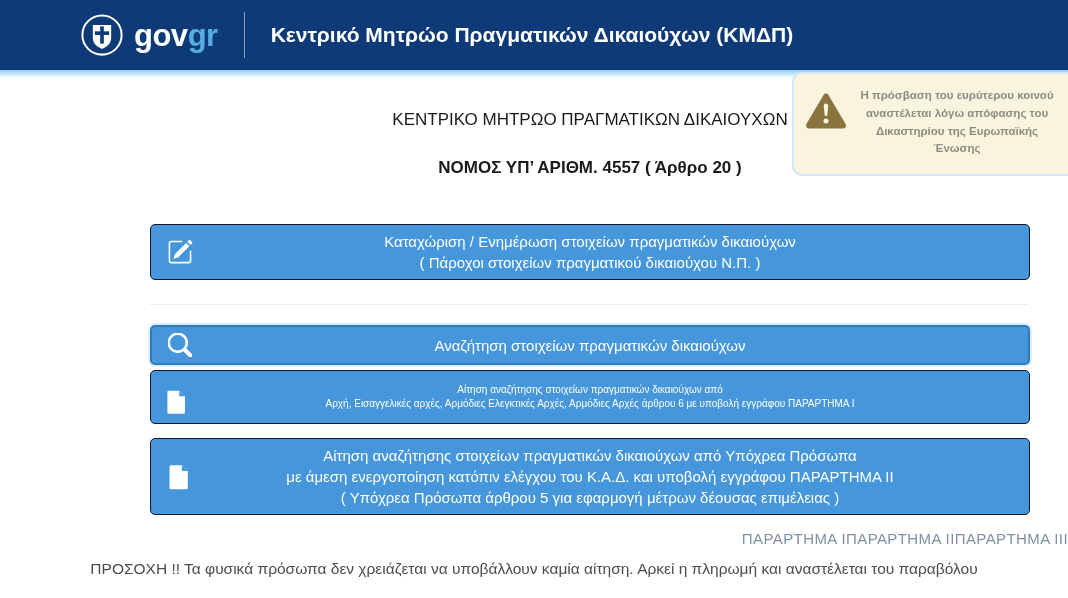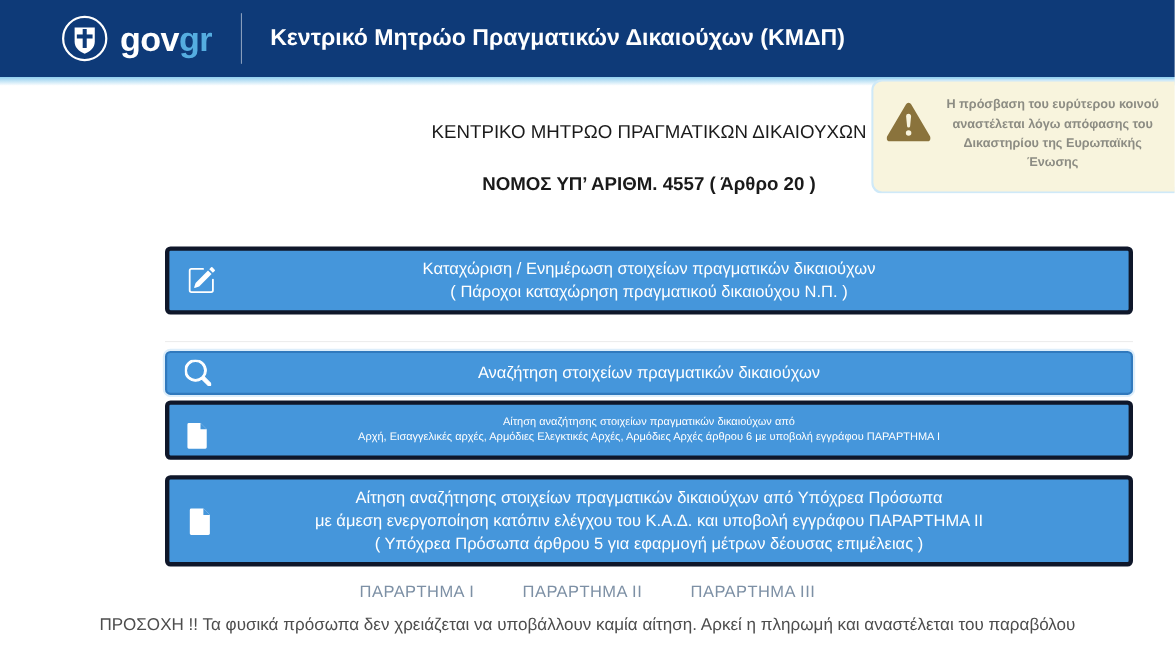--- a/index.html
+++ b/index.html
@@ -4,21 +4,21 @@
 <style>
   html,body{margin:0;padding:0;}
   body{
     width:1068px;height:598px;position:relative;overflow:hidden;
     background:#ffffff;
     font-family:"Liberation Sans", sans-serif;
   }
   
   .header{
     height:70px;background:#0e3a78;display:flex;align-items:center;
-    padding-left:55px;box-sizing:border-box;
+    padding-left:80px;box-sizing:border-box;
   }
   .logo{display:flex;align-items:center;cursor:pointer;}
   .logo svg{width:44px;height:44px;margin-right:10px;}
   .logo-text{font-size:31px;font-weight:bold;letter-spacing:-0.5px;line-height:1;}
   .logo-text .gov{color:#ffffff;}
   .logo-text .gr{color:#55ade0;}
   .header-divider{width:1px;height:46px;background:rgba(255,255,255,0.5);margin:0 26px;}
   .header-title{color:#ffffff;font-size:21px;font-weight:bold;}
   .header-strip{height:8px;background:linear-gradient(#8fcdee,#ffffff);}
 
@@ -38,37 +38,37 @@
   .main{width:880px;margin-left:150px;}
   .main-title{
     margin:32px 0 0 0;text-align:center;font-size:17px;font-weight:normal;color:#1a1a1a;
   }
   .main-subtitle{
     margin:28px 0 0 0;text-align:center;font-size:17px;font-weight:bold;color:#1a1a1a;
   }
 
   .btn{
     position:relative;box-sizing:border-box;width:100%;
-    background:#4596db;border:4px solid #0f172a;border-radius:5px;
+    background:#4596db;border:1px solid #0f172a;border-radius:5px;
     color:#ffffff;display:flex;align-items:center;justify-content:center;
     text-align:center;font-size:15px;line-height:1.4;cursor:pointer;
     padding:6px 14px;
   }
   .btn .icon{position:absolute;left:16px;top:50%;transform:translateY(-50%);display:flex;}
   .btn-register{margin-top:46px;min-height:55px;}
   .section-divider{margin:24px 0 0 0;border:none;border-top:1px solid #ededed;height:0;}
   .btn-search{
-    margin-top:8px;min-height:40px;
+    margin-top:20px;min-height:40px;
     border:2px solid #3079bd;box-shadow:0 0 0 2px #ddeefb;
   }
   .btn-annex1{margin-top:5px;min-height:54px;padding:8px 6px;font-size:10px;}
   .btn-annex2{margin-top:14px;min-height:77px;}
 
   .annex-links{
-    margin-top:15px;display:flex;justify-content:center;gap:44px;
+    margin-top:15px;display:flex;justify-content:flex-end;
   }
   .annex-links a{
     color:#7d90a5;font-size:15px;letter-spacing:0.4px;text-decoration:none;cursor:pointer;
   }
   .notice{
     margin-top:13px;text-align:center;font-size:15.5px;color:#4d4d4d;
   }
 </style>
 </head>
 <body>
@@ -101,21 +101,21 @@
 
   <div class="btn btn-register">
     <span class="icon">
       <svg viewBox="0 0 16 16" width="26" height="26" fill="#ffffff" aria-hidden="true">
         <path d="M15.502 1.94a.5.5 0 0 1 0 .706L14.459 3.69l-2-2L13.502.646a.5.5 0 0 1 .707 0l1.293 1.293zm-1.75 2.456-2-2L4.939 9.21a.5.5 0 0 0-.121.196l-.805 2.414a.25.25 0 0 0 .316.316l2.414-.805a.5.5 0 0 0 .196-.12l6.813-6.814z"></path>
         <path d="M1 13.5A1.5 1.5 0 0 0 2.5 15h11a1.5 1.5 0 0 0 1.5-1.5v-6a.5.5 0 0 0-1 0v6a.5.5 0 0 1-.5.5h-11a.5.5 0 0 1-.5-.5v-11a.5.5 0 0 1 .5-.5H9a.5.5 0 0 0 0-1H2.5A1.5 1.5 0 0 0 1 2.5v11z"></path>
       </svg>
     </span>
     <div class="txt">
       <div>Καταχώριση / Ενημέρωση στοιχείων πραγματικών δικαιούχων</div>
-      <div>( Πάροχοι καταχώρηση πραγματικού δικαιούχου Ν.Π. )</div>
+      <div>( Πάροχοι στοιχείων πραγματικού δικαιούχου Ν.Π. )</div>
     </div>
   </div>
 
   <hr class="section-divider">
 
   <div class="btn btn-search">
     <span class="icon">
       <svg viewBox="0 0 16 16" width="24" height="24" fill="#ffffff" stroke="#ffffff" stroke-width="0.7" aria-hidden="true">
         <path d="M11.742 10.344a6.5 6.5 0 1 0-1.397 1.398h-.001c.03.04.062.078.098.115l3.85 3.85a1 1 0 0 0 1.415-1.414l-3.85-3.85a1.007 1.007 0 0 0-.115-.1zM12 6.5a5.5 5.5 0 1 1-11 0 5.5 5.5 0 0 1 11 0z"></path>
       </svg>

